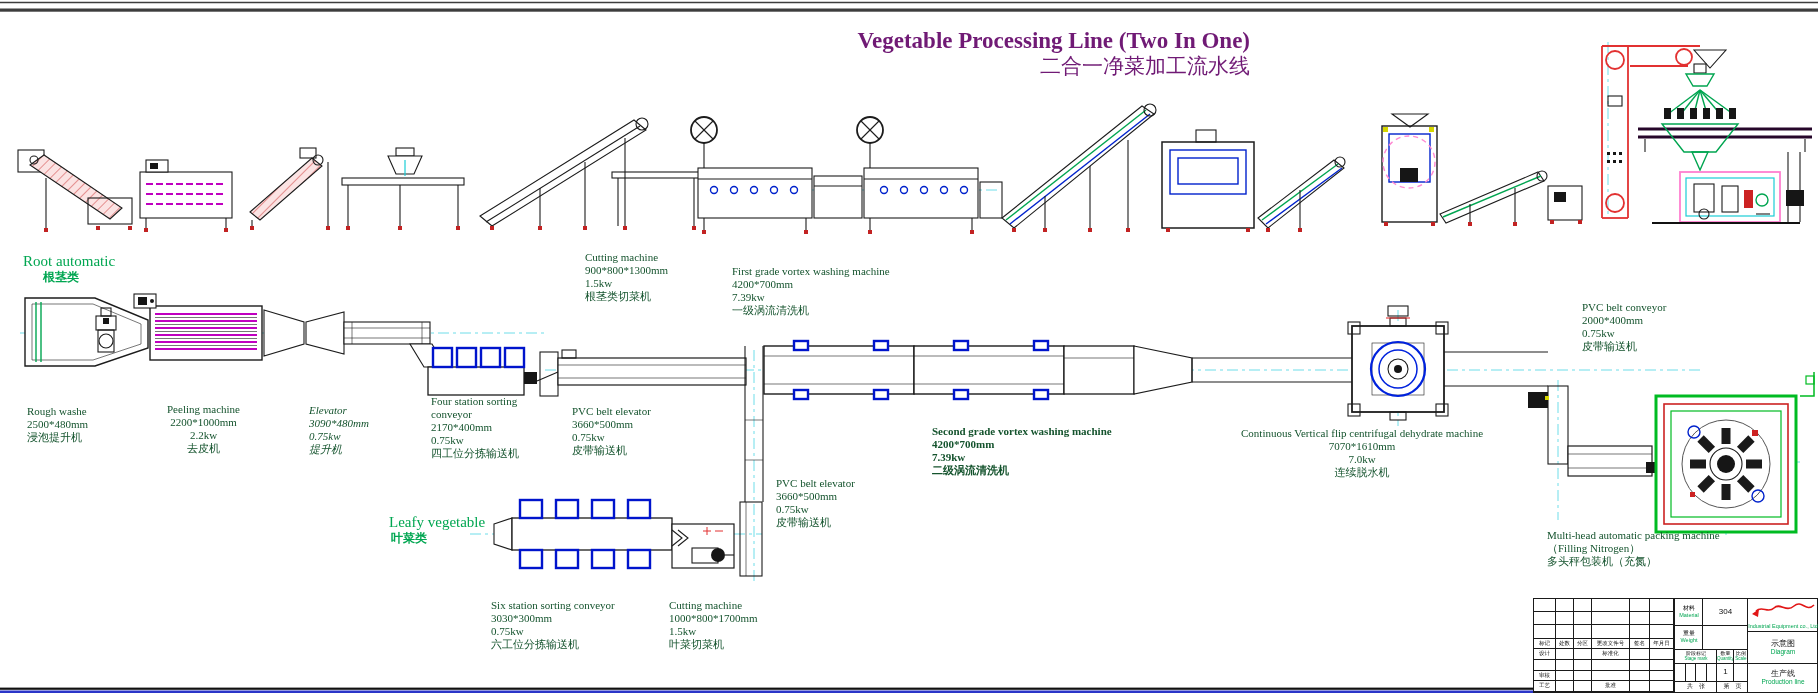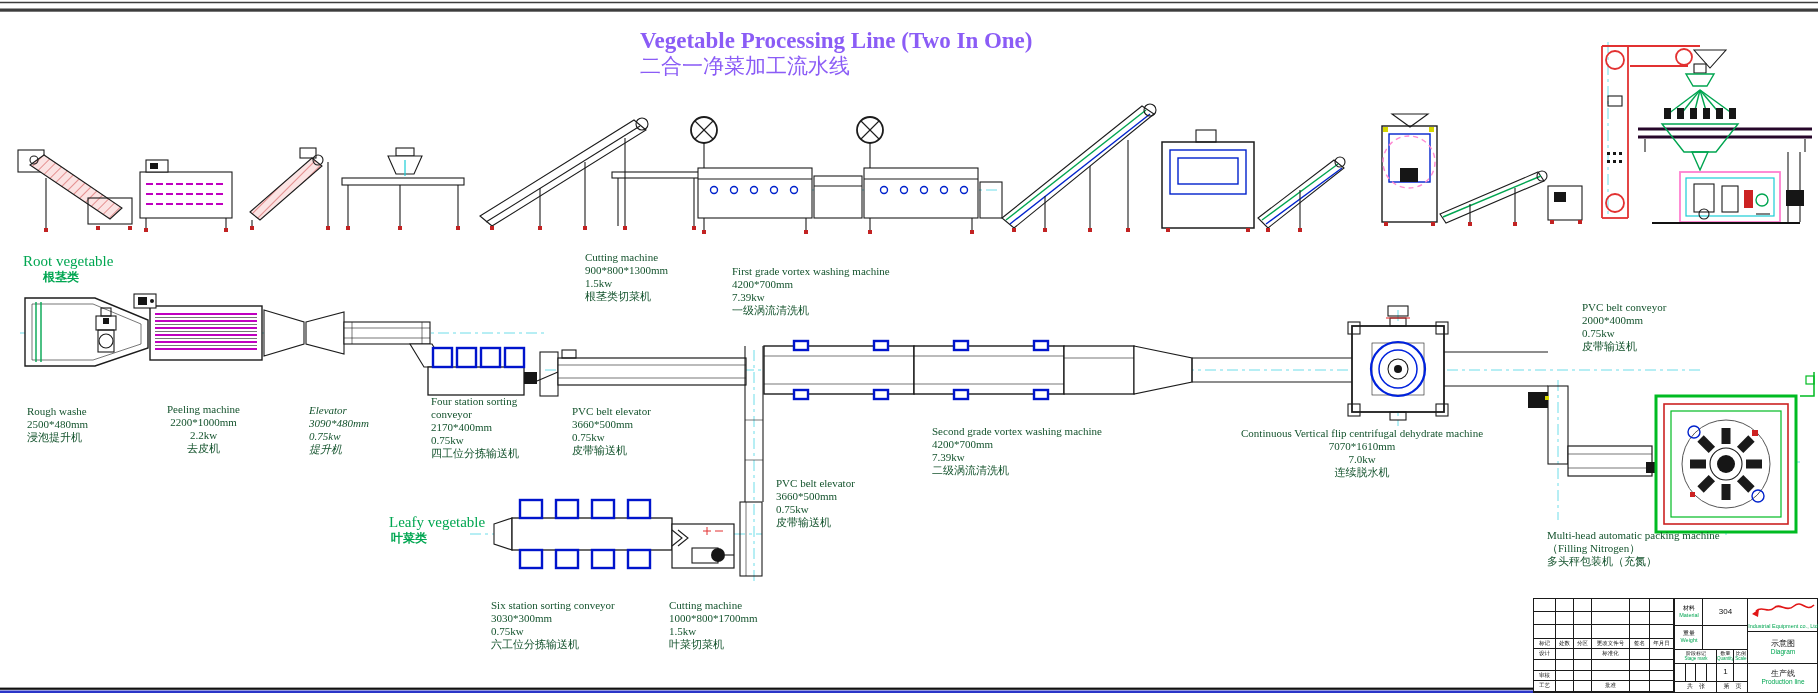--- a/index.html
+++ b/index.html
@@ -1,19 +1,19 @@
 <!DOCTYPE html>
 <html><head>
 <meta charset="utf-8">
 <style>
   html,body{margin:0;padding:0;}
   body{width:1818px;height:693px;position:relative;background:#ffffff;overflow:hidden;
        font-family:"Liberation Serif",serif;}
   .layer{position:absolute;left:0;top:0;width:1818px;height:693px;}
-  .ttl{position:absolute;left:640px;top:28px;width:610px;text-align:left;color:#8b5cf6;}
+  .ttl{position:absolute;left:640px;top:28px;width:610px;text-align:right;color:#701a75;}
   .ttl .en{font-size:23px;font-weight:bold;line-height:1.1;}
   .ttl .zh{font-size:21px;line-height:1.25;}
   .lbl{position:absolute;font-size:11px;line-height:1.18;color:#14532d;white-space:nowrap;}
   .lbl.wrap{white-space:normal;}
   .lbl.ctr{text-align:center;}
   .sec{position:absolute;color:#00a651;}
   .sec .en{font-size:15px;line-height:1.1;}
   .sec .zh{font-size:12px;font-weight:bold;line-height:1.3;padding-left:20px;}
   
   .tblock{position:absolute;left:1533px;top:598px;width:283px;height:93px;
@@ -483,21 +483,21 @@
 </svg>
 
 <div class="layer">
 
   <div class="ttl">
     <div class="en">Vegetable Processing Line (Two In One)</div>
     <div class="zh">二合一净菜加工流水线</div>
   </div>
 
   <div class="sec" style="left:23px;top:253px;">
-    <div class="en">Root vegetable</div>
+    <div class="en">Root automatic</div>
     <div class="zh">根茎类</div>
   </div>
 
   <div class="sec" style="left:389px;top:514px;">
     <div class="en">Leafy vegetable</div>
     <div class="zh" style="padding-left:2px;">叶菜类</div>
   </div>
 
   <div class="lbl" style="left:27px;top:405px;">
     <div>Rough washe</div>
@@ -547,21 +547,21 @@
     <div>一级涡流清洗机</div>
   </div>
 
   <div class="lbl" style="left:776px;top:477px;">
     <div>PVC belt elevator</div>
     <div>3660*500mm</div>
     <div>0.75kw</div>
     <div>皮带输送机</div>
   </div>
 
-  <div class="lbl" style="left:932px;top:425px;">
+  <div class="lbl" style="left:932px;top:425px;font-weight:bold;">
     <div>Second grade vortex washing machine</div>
     <div>4200*700mm</div>
     <div>7.39kw</div>
     <div>二级涡流清洗机</div>
   </div>
 
   <div class="lbl ctr" style="left:1212px;top:427px;width:300px;">
     <div>Continuous Vertical flip centrifugal dehydrate machine</div>
     <div>7070*1610mm</div>
     <div>7.0kw</div>

